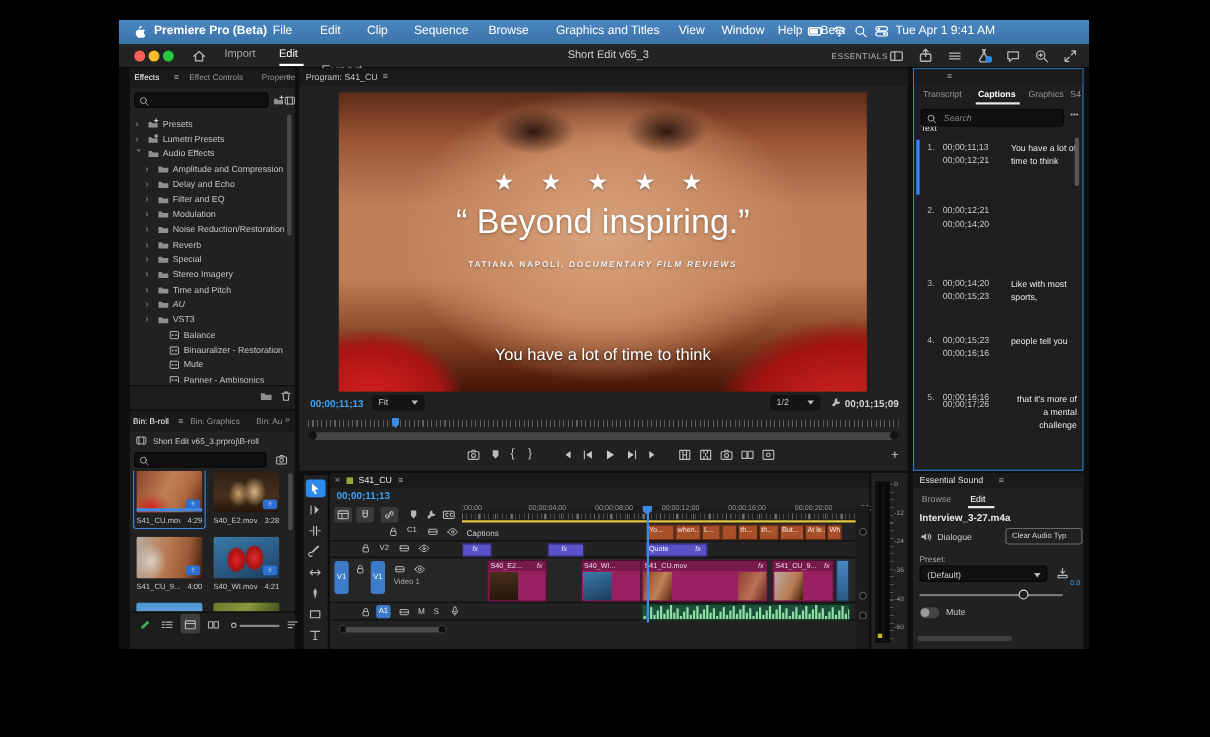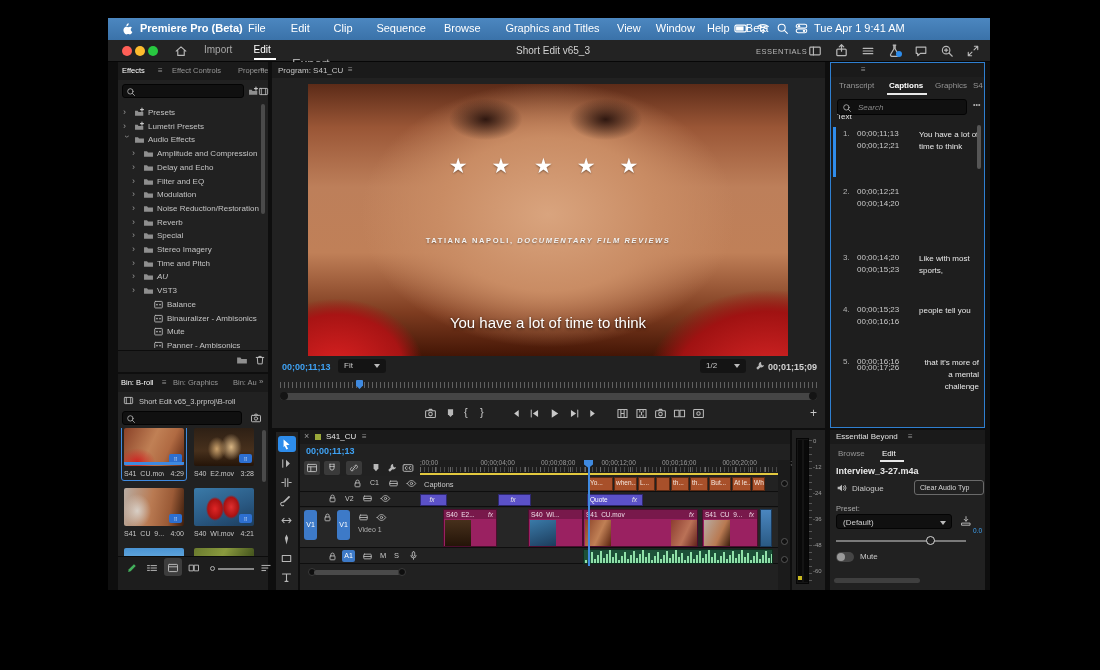--- a/index.html
+++ b/index.html
@@ -303,21 +303,21 @@
               <div style="position: absolute; left: 49px; top: 2px; font-size: 8px; color: rgb(196, 196, 196); white-space: nowrap;">Balance</div>
             </div>
             <div style="position: absolute; left: 0px; top: 209.5px; width: 150px; height: 13px;">
               <div style="position: absolute; left: 35px; top: 1px; width: 11px; height: 11px;">
                 <svg width="11" height="11" viewBox="0 0 16 16" fill="none" stroke="#b8b8b8" stroke-width="1.3" stroke-linecap="round" stroke-linejoin="round">
                   <rect x="2.5" y="3.5" width="11" height="9.5" rx="1"></rect>
                   <circle cx="5.8" cy="8.2" r="1.2" fill="#b8b8b8" stroke="none"></circle>
                   <circle cx="10.2" cy="8.2" r="1.2" fill="#b8b8b8" stroke="none"></circle>
                 </svg>
               </div>
-              <div style="position: absolute; left: 49px; top: 2px; font-size: 8px; color: rgb(196, 196, 196); white-space: nowrap;">Binauralizer - Ambisonics</div>
+              <div style="position: absolute; left: 49px; top: 2px; font-size: 8px; color: rgb(196, 196, 196); white-space: nowrap;">Binauralizer - Restoration</div>
             </div>
             <div style="position: absolute; left: 0px; top: 223.2px; width: 150px; height: 13px;">
               <div style="position: absolute; left: 35px; top: 1px; width: 11px; height: 11px;">
                 <svg width="11" height="11" viewBox="0 0 16 16" fill="none" stroke="#b8b8b8" stroke-width="1.3" stroke-linecap="round" stroke-linejoin="round">
                   <rect x="2.5" y="3.5" width="11" height="9.5" rx="1"></rect>
                   <circle cx="5.8" cy="8.2" r="1.2" fill="#b8b8b8" stroke="none"></circle>
                   <circle cx="10.2" cy="8.2" r="1.2" fill="#b8b8b8" stroke="none"></circle>
                 </svg>
               </div>
               <div style="position: absolute; left: 49px; top: 2px; font-size: 8px; color: rgb(196, 196, 196); white-space: nowrap;">Mute</div>
@@ -445,20 +445,21 @@
               <path d="M2.5 4.6h11M2.5 8h8M2.5 11.4h5"></path>
             </svg>
           </div>
         </div>
         <div class="panelx" style="position: absolute; left: 164px; top: 22px; width: 553px; height: 366px; background: rgb(33, 33, 33);">
           <div style="position: absolute; left: 0px; top: 0px; width: 553px; height: 16px; background: rgb(26, 26, 26);"></div>
           <div style="position: absolute; left: 6px; top: 4px; font-size: 8px; color: rgb(200, 200, 200);">Program: S41_CU</div>
           <div style="position: absolute; left: 76px; top: 3px; width: 8px; height: 8px; font-size: 8px; color: rgb(150, 150, 150);">≡</div>
           <div class="vframe" style="position: absolute; left: 36px; top: 22px; width: 480px; height: 272px;">
             <div class="star-row" style="position: absolute; left: 0px; top: 70px; width: 480px; text-align: center;">★ ★ ★ ★ ★</div>
+            <div class="quote" style="position: absolute; left: 0px; top: 100px; width: 480px; text-align: center;">“ Beyond inspiring.”</div>
             <div class="attr" style="position: absolute; left: 0px; top: 152px; width: 480px; text-align: center;"><span>TATIANA NAPOLI,</span><span style="font-style: italic;"> DOCUMENTARY FILM REVIEWS</span></div>
             <div class="ovl-cap" style="position: absolute; left: 0px; top: 230px; width: 480px; text-align: center;">You have a lot of time to think</div>
           </div>
           <div style="position: absolute; left: 10px; top: 300px; font-size: 9px; font-weight: bold; color: rgb(63, 163, 245);">00;00;11;13</div>
           <div style="position: absolute; left: 66px; top: 297px; width: 48px; height: 14px; background: rgb(20, 20, 20); border-radius: 3px;">
             <div style="position: absolute; left: 6px; top: 2px; font-size: 8px; color: rgb(200, 200, 200);">Fit</div>
             <div class="caret" style="position: absolute; left: 36px; top: 5px;"></div>
           </div>
           <div style="position: absolute; left: 428px; top: 297px; width: 46px; height: 14px; background: rgb(20, 20, 20); border-radius: 3px;">
             <div style="position: absolute; left: 6px; top: 2px; font-size: 8px; color: rgb(200, 200, 200);">1/2</div>
@@ -924,21 +925,21 @@
           <div style="position: absolute; left: 0px; top: 292px; width: 150px; height: 54px;">
             <div style="position: absolute; left: 12px; top: 2px; font-size: 8px; color: rgb(180, 180, 180);">5.</div>
             <div style="position: absolute; left: 26px; top: 2px; font-size: 8px; color: rgb(202, 202, 202);">00;00;16;16</div>
             <div style="position: absolute; left: 26px; top: 8px; font-size: 8px; color: rgb(202, 202, 202);">00;00;17;26</div>
             <div style="position: absolute; left: 88px; top: 2px; width: 60px; height: 50px; font-size: 8px; line-height: 12px; color: rgb(232, 232, 232); text-align: right;">that it's more of a mental challenge</div>
           </div>
           <div style="position: absolute; left: 146px; top: 62px; width: 4px; height: 44px; background: rgb(86, 86, 86); border-radius: 2px;"></div>
         </div>
         <div class="panelx" style="position: absolute; left: 722px; top: 390px; width: 155px; height: 160px; background: rgb(33, 33, 33);">
           <div style="position: absolute; left: 0px; top: 0px; width: 155px; height: 14px; background: rgb(26, 26, 26);"></div>
-          <div style="position: absolute; left: 6px; top: 2px; font-size: 8px; color: rgb(224, 224, 224);">Essential Beyond</div>
+          <div style="position: absolute; left: 6px; top: 2px; font-size: 8px; color: rgb(224, 224, 224);">Essential Sound</div>
           <div style="position: absolute; left: 78px; top: 2px; width: 8px; height: 8px; font-size: 8px; color: rgb(150, 150, 150);">≡</div>
           <div style="position: absolute; left: 8px; top: 19px; font-size: 8px; color: rgb(150, 150, 150);">Browse</div>
           <div style="position: absolute; left: 52px; top: 19px; font-size: 8px; color: rgb(255, 255, 255);">Edit</div>
           <div style="position: absolute; left: 50px; top: 30px; width: 24px; height: 2px; background: rgb(232, 232, 232);"></div>
           <div style="position: absolute; left: 6px; top: 36px; font-size: 9px; font-weight: bold; color: rgb(232, 232, 232);">Interview_3-27.m4a</div>
           <div style="position: absolute; left: 6px; top: 52px; width: 12px; height: 12px;">
             <svg width="12" height="12" viewBox="0 0 16 16" fill="none" stroke="#b8b8b8" stroke-width="1.3" stroke-linecap="round" stroke-linejoin="round">
               <path d="M2.2 6.4h2.4L8 3.8v8.4L4.6 9.6H2.2z" fill="#b8b8b8" stroke="none"></path>
               <path d="M10.2 5.8a3.2 3.2 0 0 1 0 4.4M12 4.4a5.4 5.4 0 0 1 0 7.2"></path>
             </svg>

